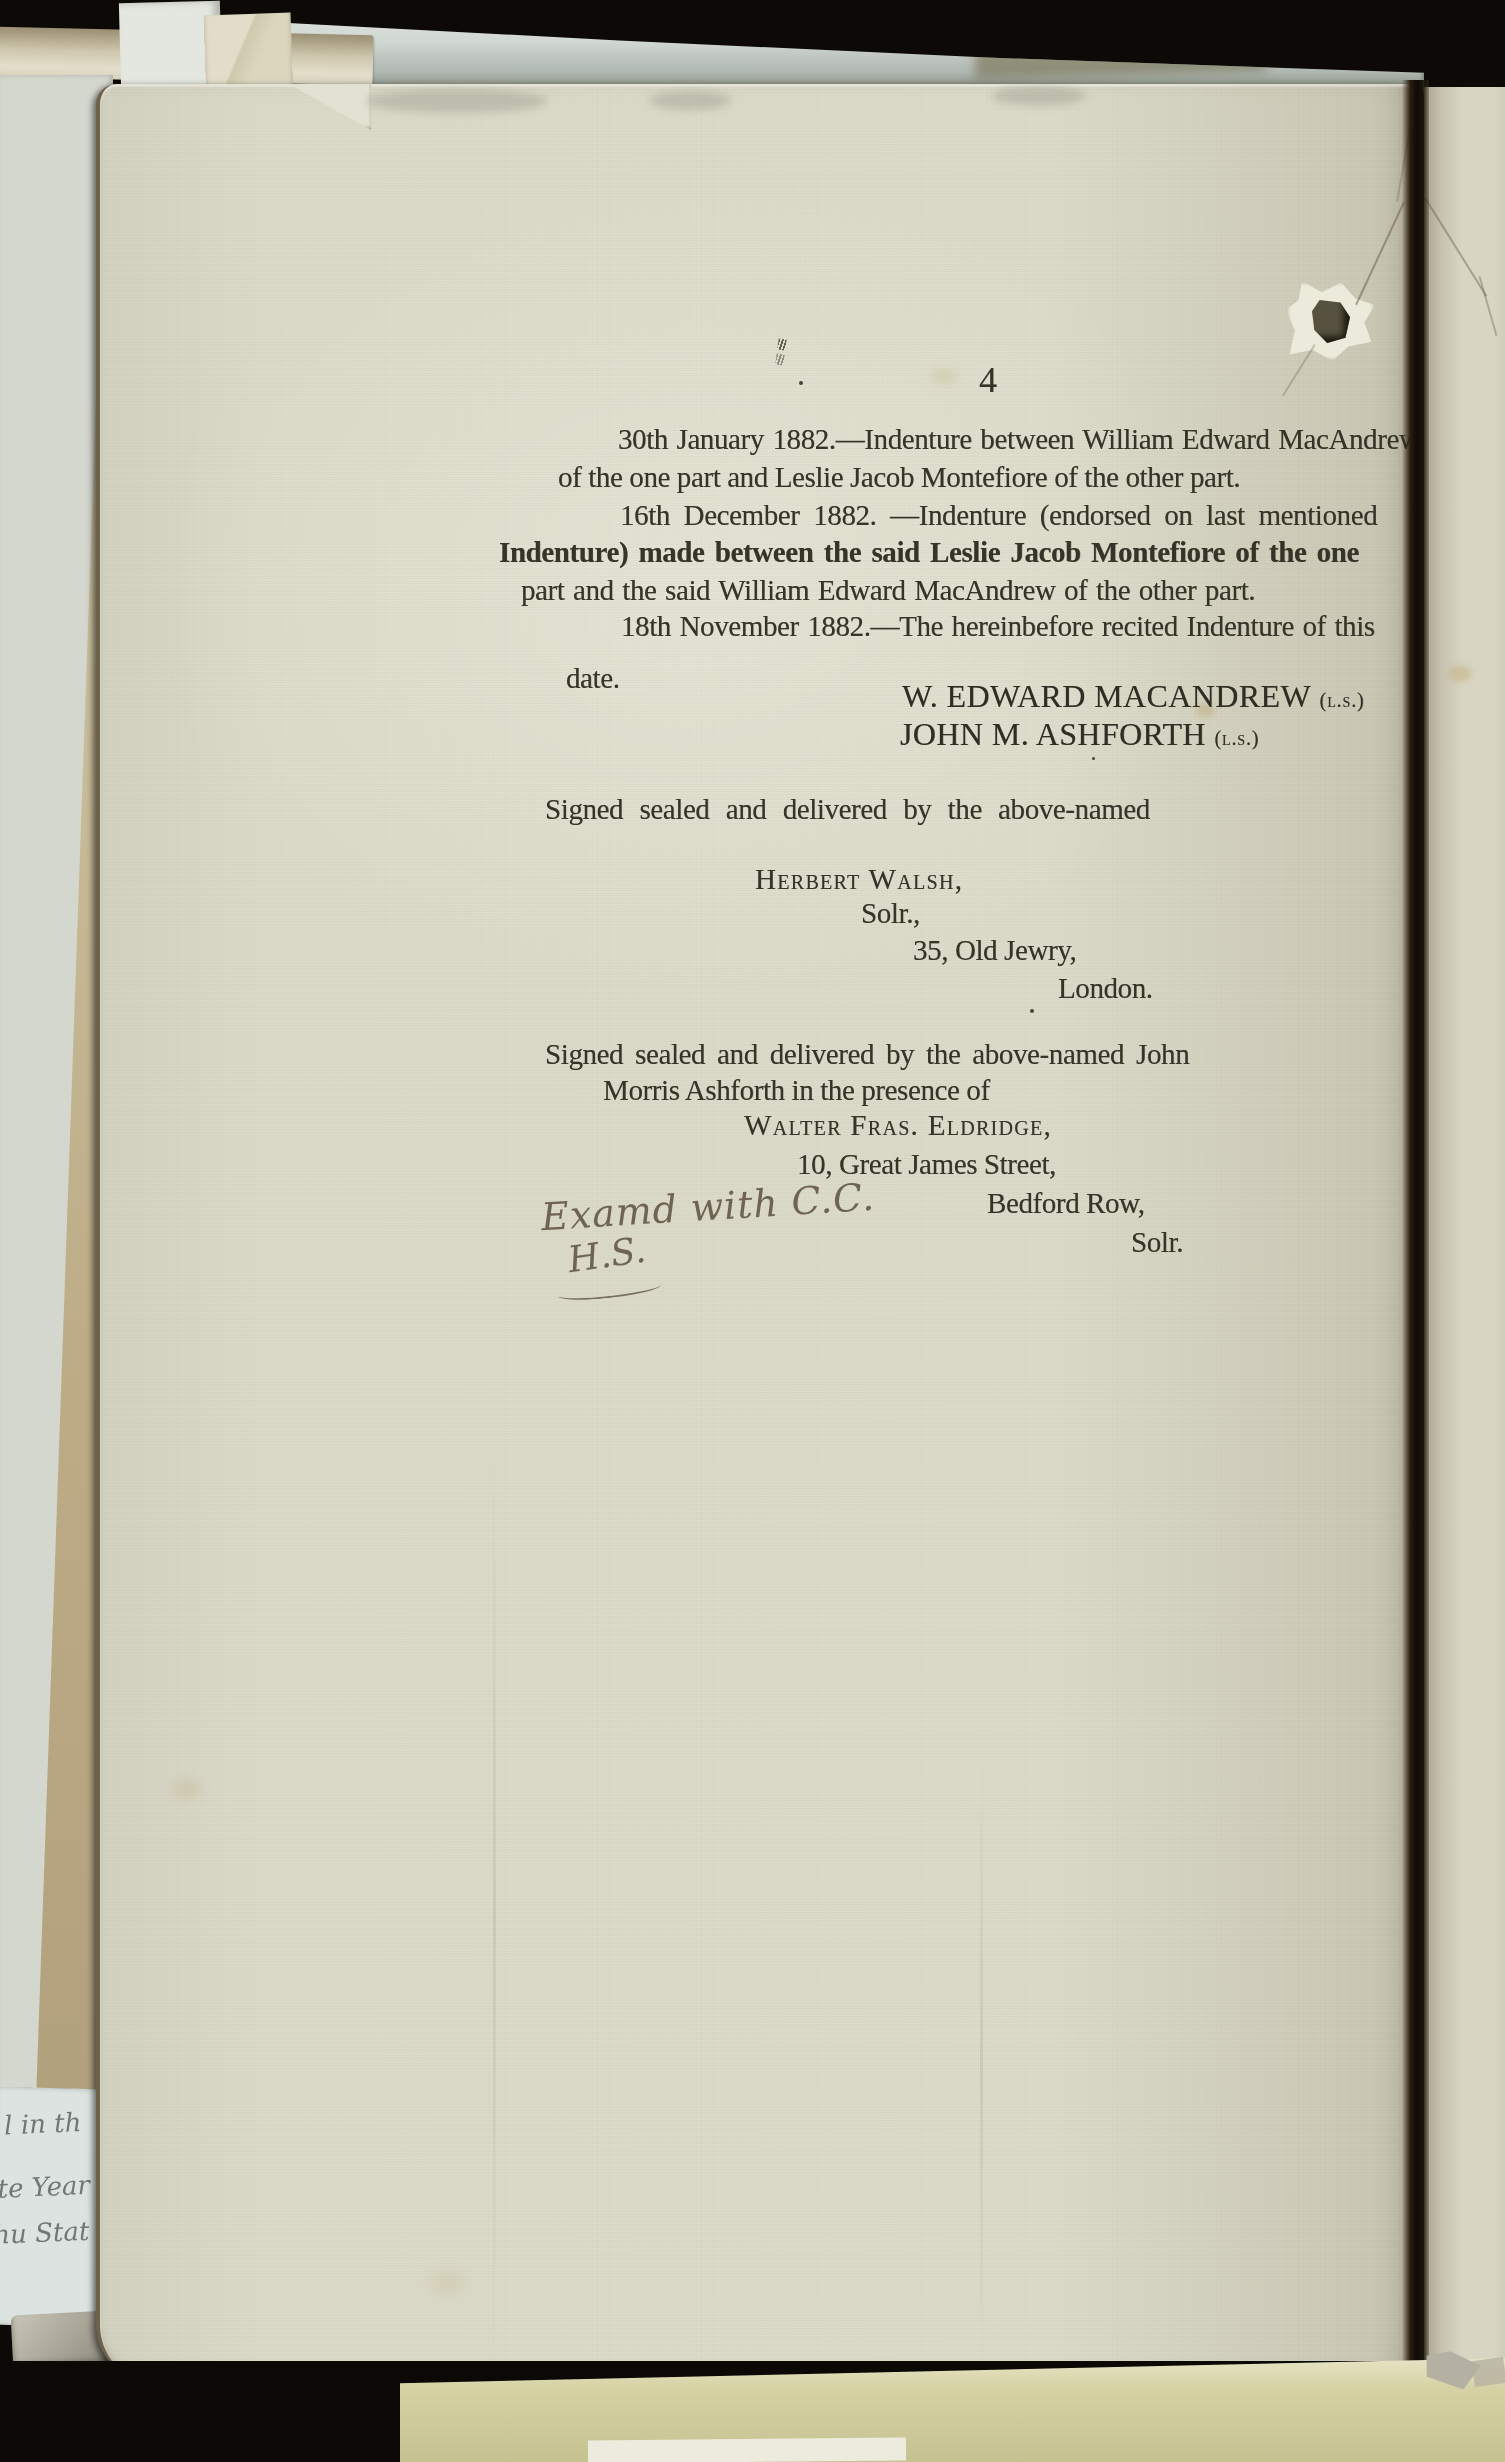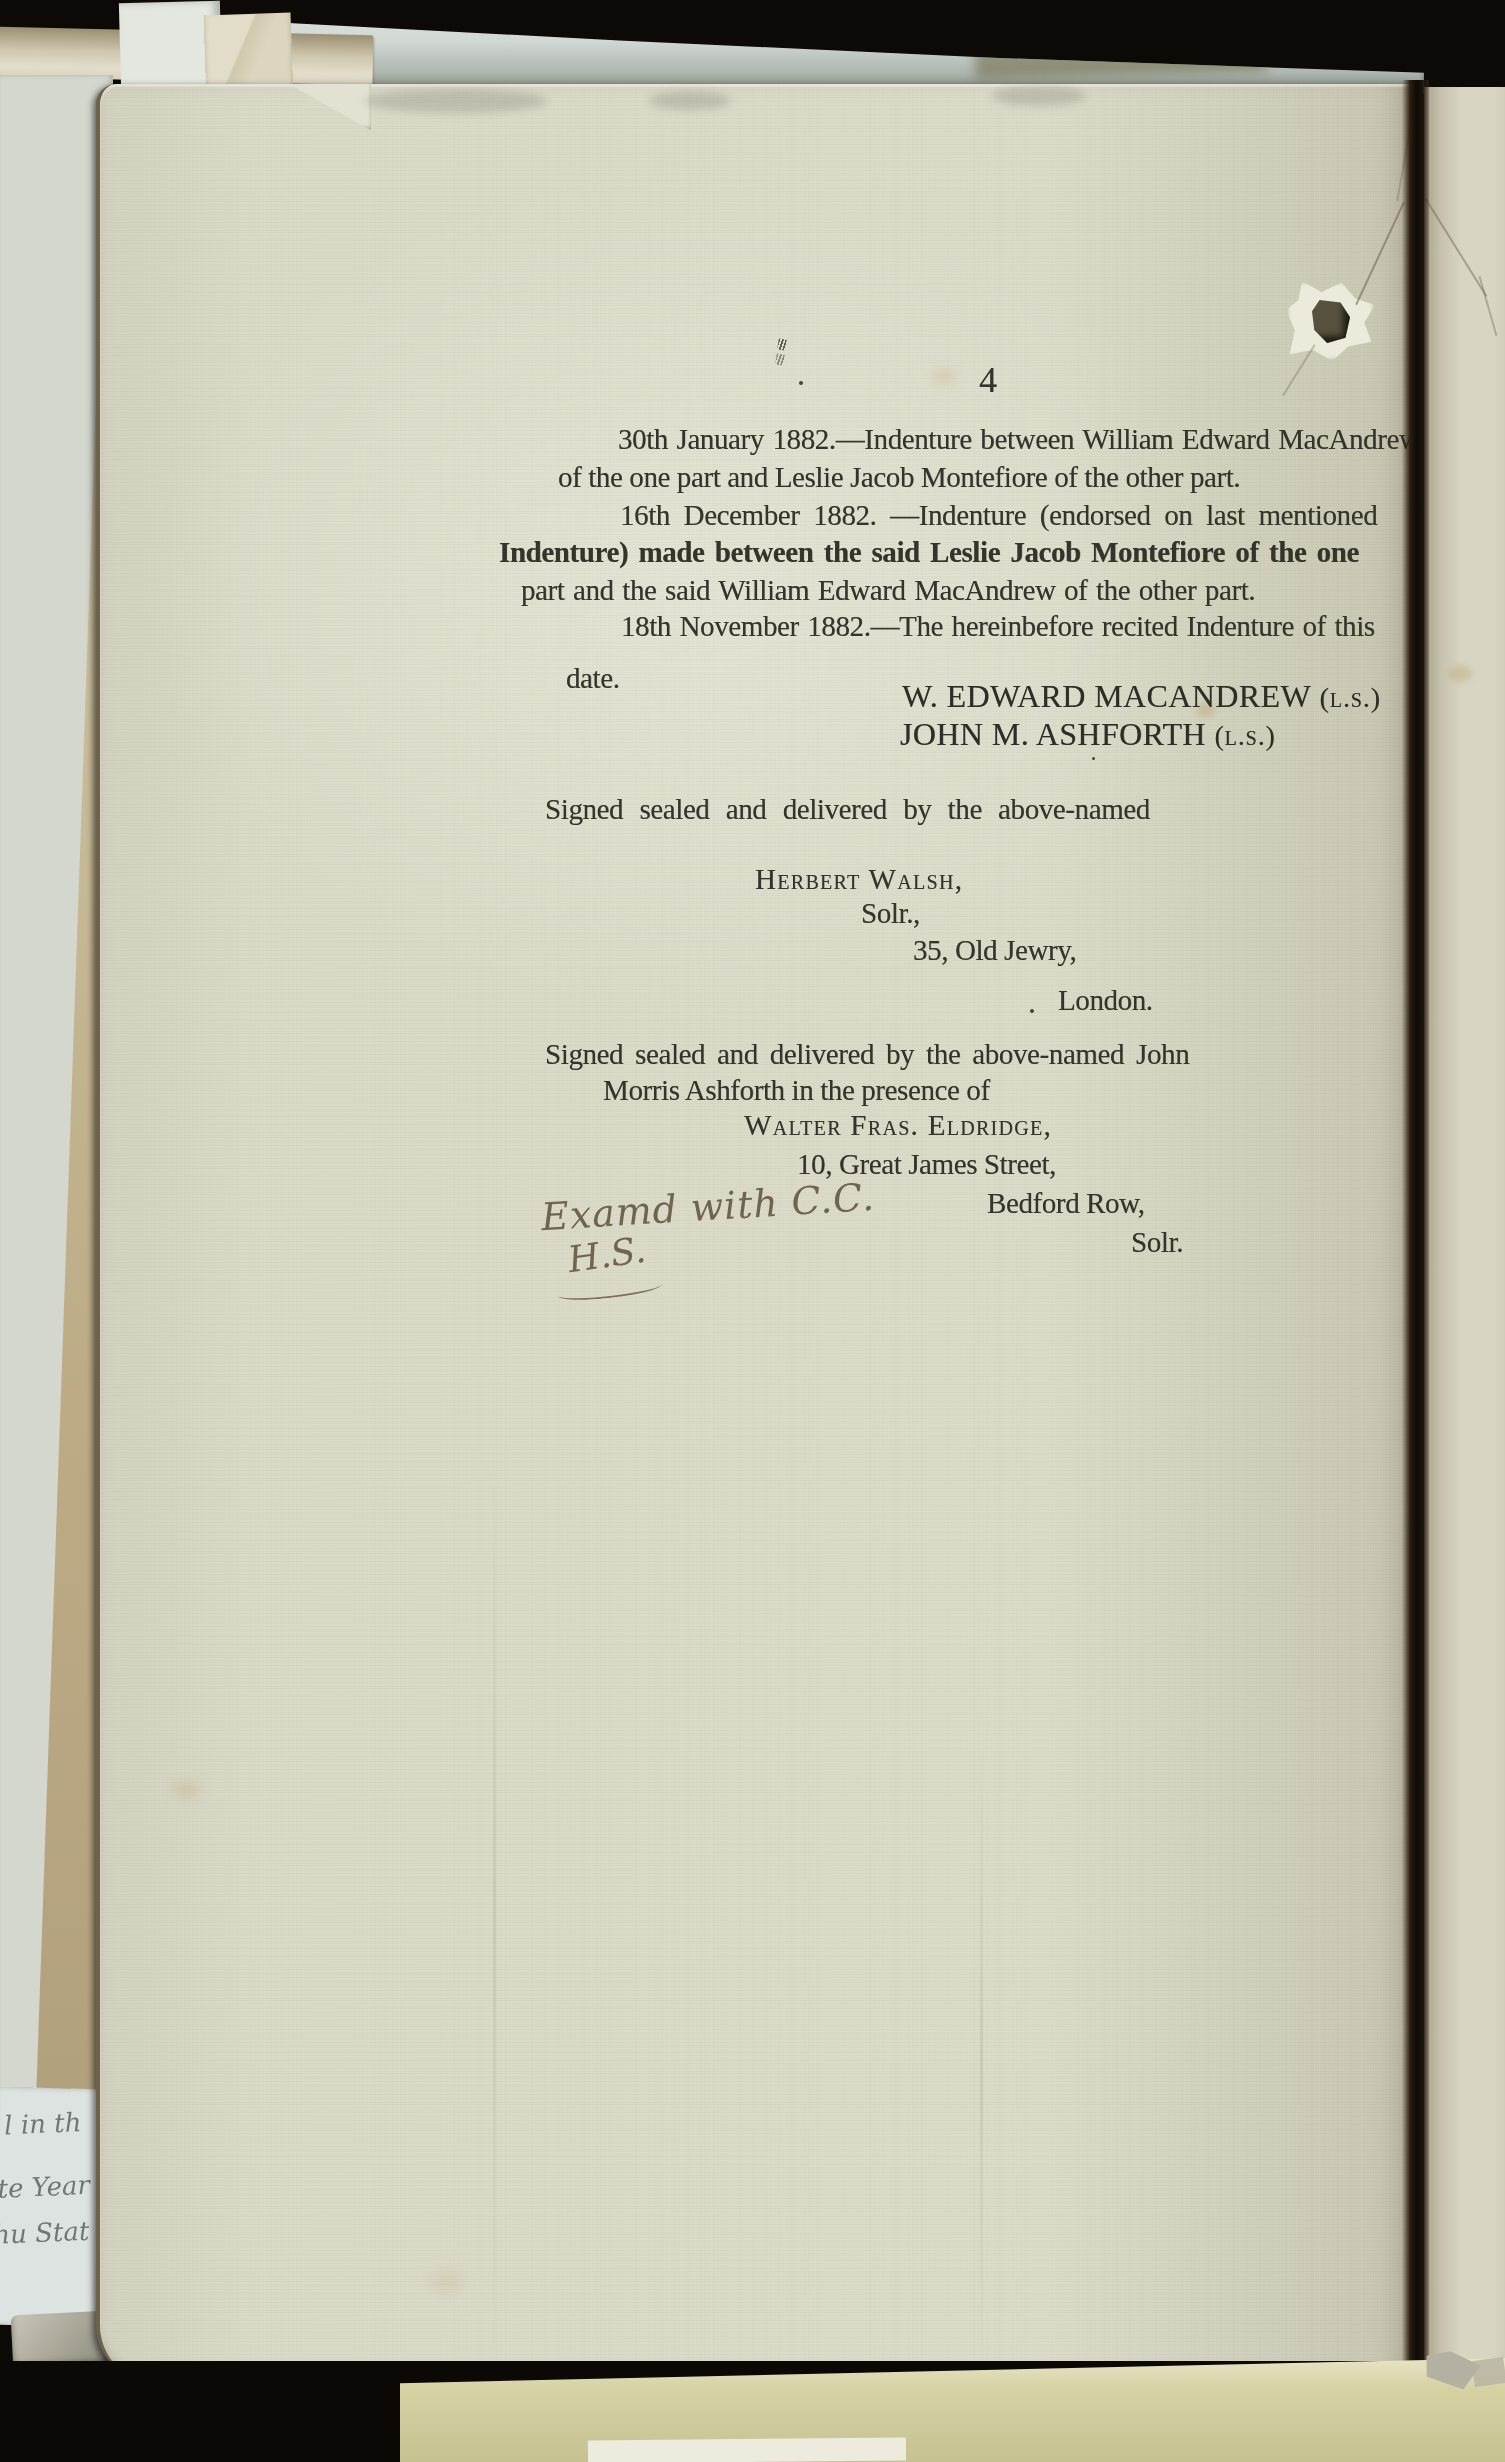--- a/index.html
+++ b/index.html
@@ -93,21 +93,21 @@
   .ink-dot{position:absolute;width:4.3px;height:4.3px;border-radius:50%;background:#46433a;}
 
   
   .line{position:absolute;white-space:nowrap;font-size:29px;color:#363429;letter-spacing:-0.4px;
     text-shadow:0.3px 0.3px 0.6px rgba(50,45,35,.5);}
   .pageno{font-size:36px;letter-spacing:0;}
   .ws2{word-spacing:1.7px;}.ws4{word-spacing:3.4px;}.ws6{word-spacing:5.1px;}
   .ws8{word-spacing:6.8px;}.ws11{word-spacing:9.4px;}
   .sc{font-variant:small-caps;letter-spacing:1.3px;}
   .sig{font-size:32px;letter-spacing:0.4px;color:#2f2d24;}
-  .seal{font-size:28px;font-variant:small-caps;letter-spacing:0.9px;margin-left:8.5px;}
+  .seal{font-size:20px;font-variant:small-caps;letter-spacing:0.9px;margin-left:8.5px;}
 
   
   .hw{position:absolute;white-space:nowrap;font-family:"DejaVu Serif",serif;font-style:italic;
     color:#6f6452;}
   .hw-note{font-size:38px;transform:rotate(-3.5deg);letter-spacing:0.9px;}
   .hw-initials{font-size:36px;transform:rotate(-8deg);}
   .flourish{position:absolute;width:104px;height:13.7px;border-bottom:2.6px solid #6f6452;
     border-radius:0 0 60% 40%;transform:rotate(-5deg);opacity:.9;}
 
   
@@ -184,21 +184,21 @@
     <span class="line ws2" style="left:521px;top:526px;">18th November 1882.—The hereinbefore recited Indenture of this</span>
     <span class="line" style="left:466px;top:578px;">date.</span>
 
     <span class="line sig" style="left:802px;top:594px;"><span>W. EDWARD MACANDREW</span><span class="seal">(l.s.)</span></span>
     <span class="line sig" style="left:800px;top:632px;"><span>JOHN M. ASHFORTH</span><span class="seal">(l.s.)</span></span>
 
     <span class="line ws11" style="left:445px;top:709px;">Signed sealed and delivered by the above-named</span>
     <span class="line sc" style="left:655px;top:779px;">Herbert Walsh,</span>
     <span class="line" style="left:761px;top:813px;">Solr.,</span>
     <span class="line" style="left:813px;top:850px;">35, Old Jewry,</span>
-    <span class="line" style="left:958px;top:888px;margin-top:12px;">London.</span>
+    <span class="line" style="left:958px;top:888px;">London.</span>
 
     <span class="line ws6" style="left:445px;top:954px;">Signed sealed and delivered by the above-named John</span>
     <span class="line" style="left:496px;top:990px;margin-left:7px;">Morris Ashforth in the presence of</span>
     <span class="line sc" style="left:644px;top:1025px;">Walter Fras. Eldridge,</span>
     <span class="line" style="left:697px;top:1064px;">10, Great James Street,</span>
     <span class="line" style="left:887px;top:1103px;">Bedford Row,</span>
     <span class="line" style="left:1031px;top:1142px;">Solr.</span>
 
     <span class="hw hw-note" style="left:441px;top:1101px;">Examd with C.C.</span>
     <span class="hw hw-initials" style="left:468px;top:1150px;">H.S.</span>

